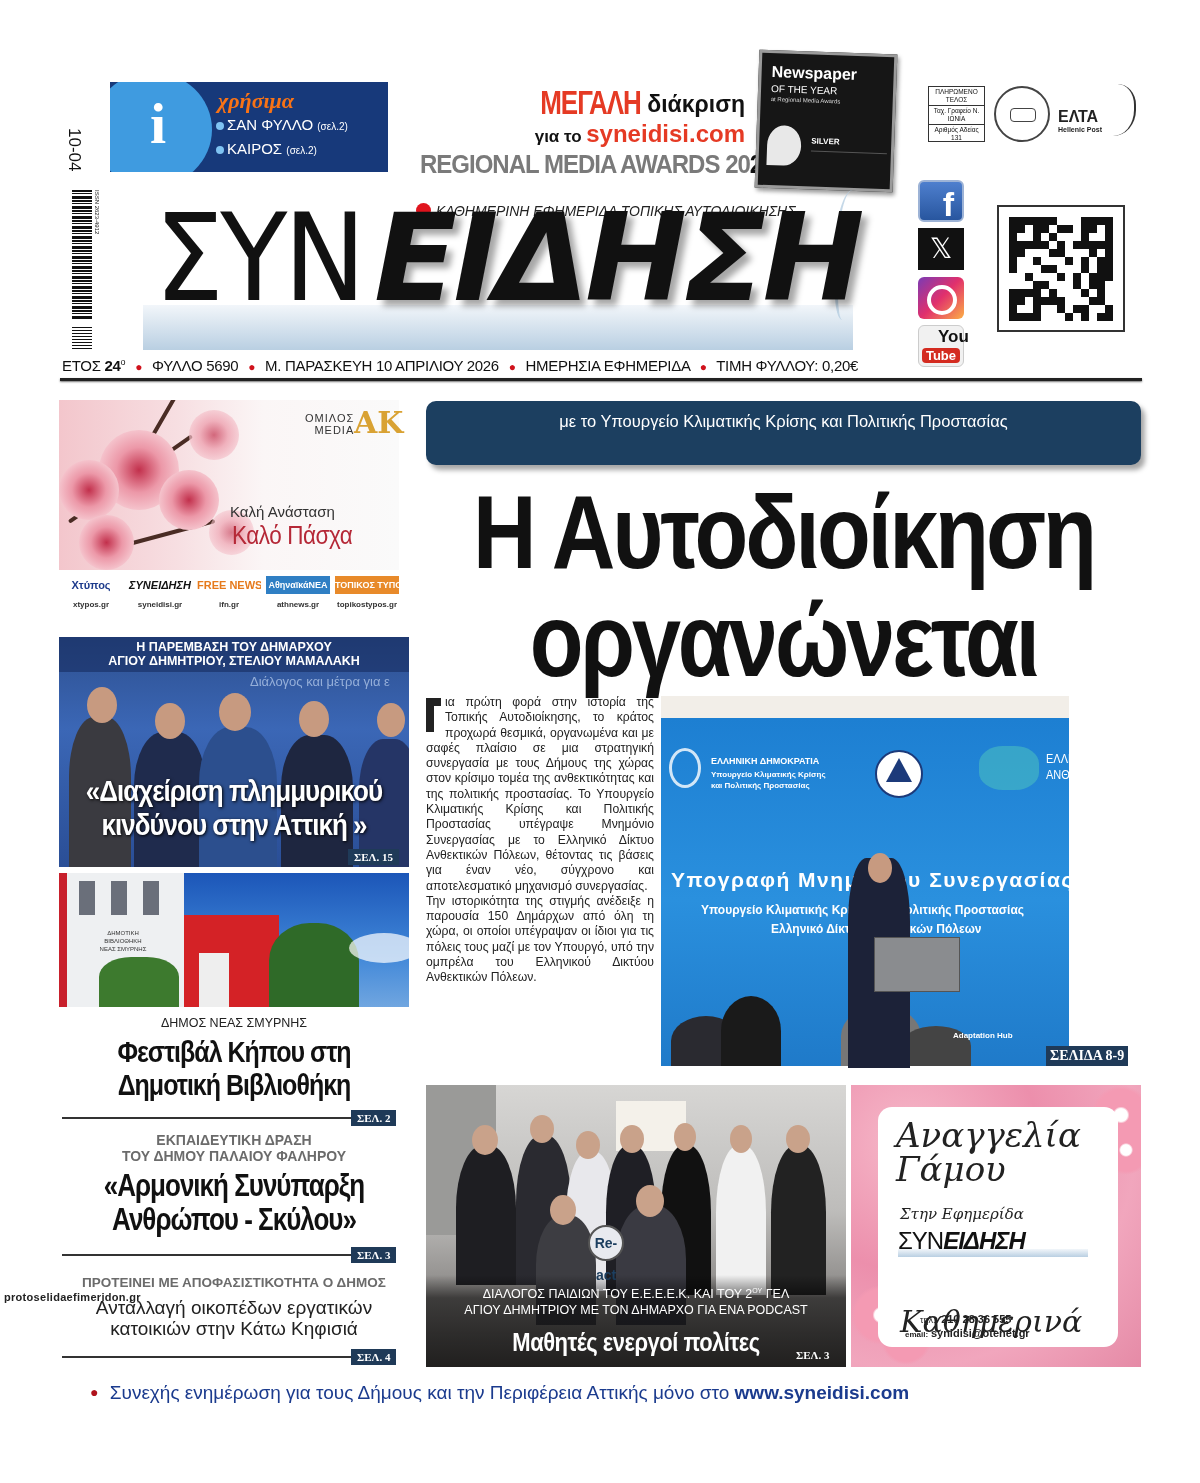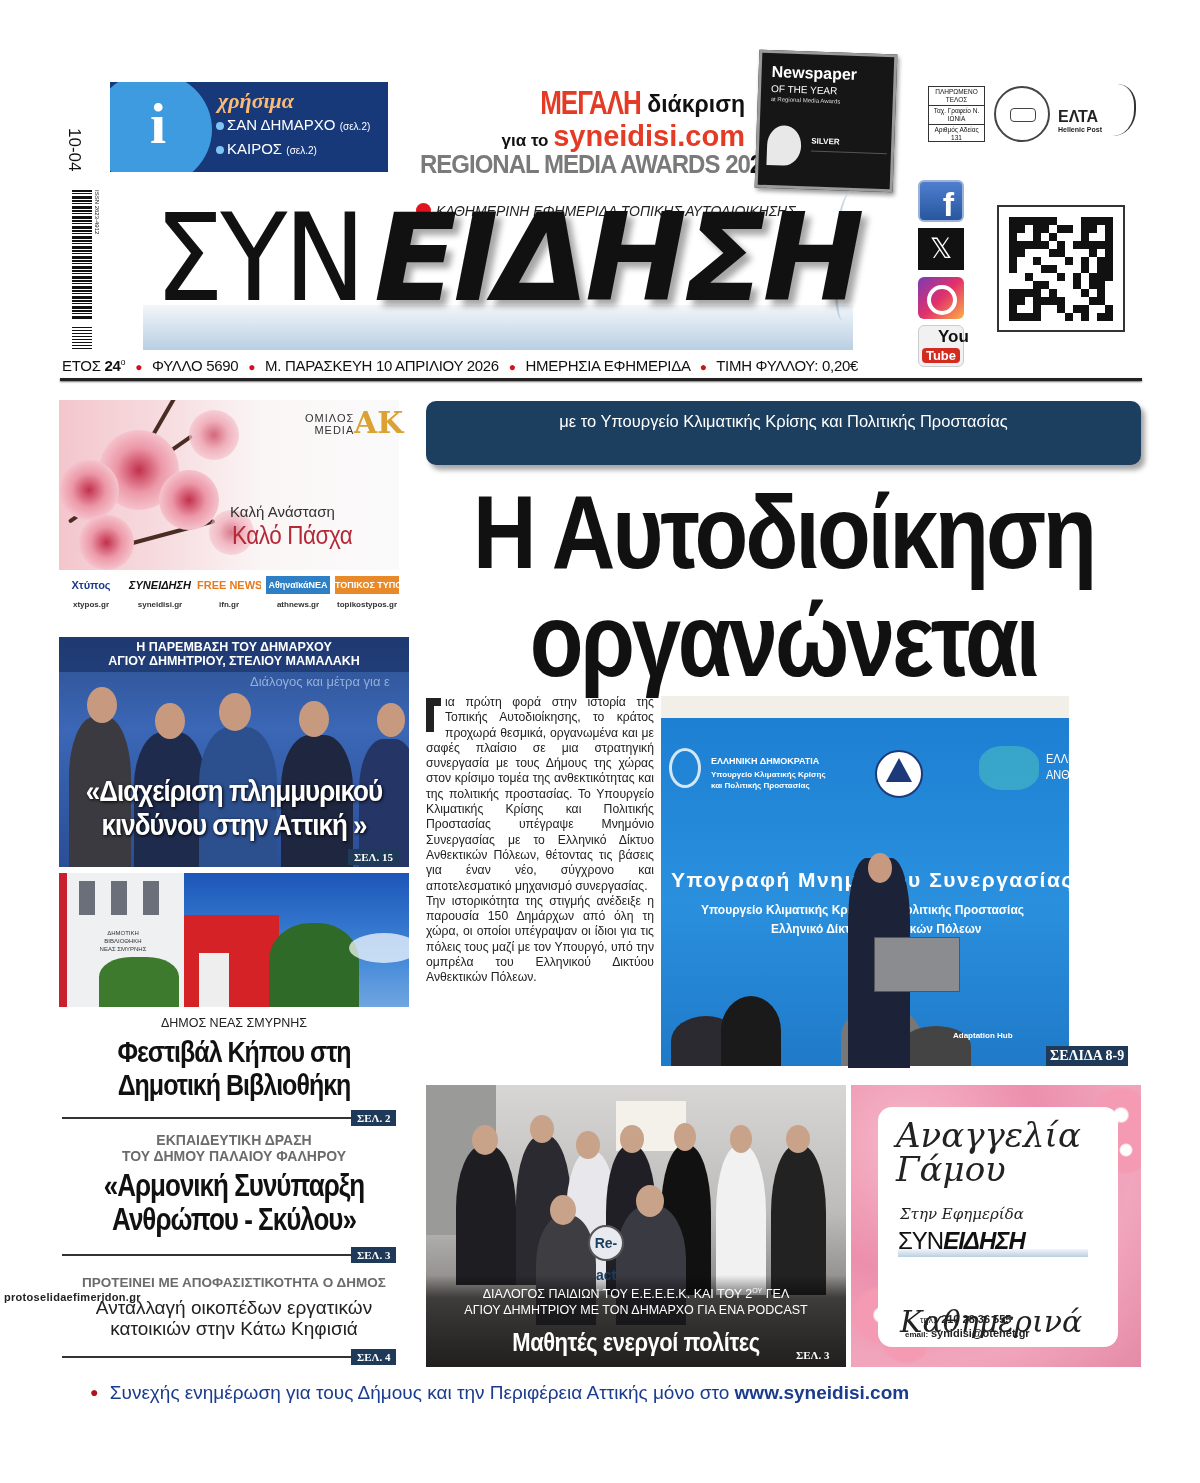--- a/index.html
+++ b/index.html
@@ -4,29 +4,29 @@
 <style>
   * { box-sizing: border-box; margin: 0; padding: 0; }
   html, body { width: 1200px; height: 1483px; background: #ffffff; overflow: hidden; }
   body { position: relative; font-family: "Liberation Sans", sans-serif; color: #111; }
   .abs { position: absolute; }
 
   
   .info-box { left: 110px; top: 82px; width: 278px; height: 90px; background: #17397a; overflow: hidden; }
   .info-circle { left: -18px; top: -10px; width: 120px; height: 115px; border-radius: 50%; background: #3f9be0; }
   .info-i { left: 28px; top: 12px; width: 40px; height: 60px; color: #fff; font: bold 58px "Liberation Serif", serif; line-height: 60px; text-align: center; }
-  .info-title { left: 108px; top: 6px; color: #fdba74; font: italic bold 22px "Liberation Serif", serif; }
+  .info-title { left: 108px; top: 6px; color: #f97316; font: italic bold 22px "Liberation Serif", serif; }
   .info-line { left: 106px; color: #fff; font-size: 15px; white-space: nowrap; }
   .info-line .dot { display: inline-block; width: 8px; height: 8px; border-radius: 50%; background: #7fc3f2; margin-right: 3px; vertical-align: middle; }
   .info-line small { font-size: 10px; }
 
   .award-big { left: 470px; top: 88px; width: 275px; text-align: right; font-weight: bold; font-size: 23px; white-space: nowrap; }
   .award-big .red { color: #e53a24; font-size: 26px; letter-spacing: -1px; transform: scaleY(1.25); display: inline-block; }
   .award-small { left: 470px; top: 120px; width: 275px; text-align: right; font-weight: bold; font-size: 17px; white-space: nowrap; }
-  .award-small .red { color: #e53a24; font-size: 29px; }
+  .award-small .red { color: #e53a24; font-size: 24px; }
   .award-rma { left: 420px; top: 150px; width: 325px; text-align: right; font-weight: bold; font-size: 24px; color: #7a7a7a; letter-spacing: -1px; white-space: nowrap; transform: scaleY(1.1); }
   .award-rma b { color: #111; }
 
   .plaque { left: 757px; top: 52px; width: 138px; height: 138px; background: #161616; border: 3px solid #9a9a9a; transform: rotate(2deg); box-shadow: 2px 3px 4px rgba(0,0,0,0.4); }
   .plaque .p1 { left: 10px; top: 10px; color: #fff; font-weight: bold; font-size: 16px; }
   .plaque .p2 { left: 10px; top: 30px; color: #fff; font-size: 10px; }
   .plaque .p3 { left: 10px; top: 43px; color: #ddd; font-size: 6px; }
   .plaque .badge { left: 8px; top: 72px; width: 34px; height: 40px; background: #e8e8e8; border-radius: 50% 50% 50% 0; }
   .plaque .p4 { left: 52px; top: 82px; color: #fff; font-weight: bold; font-size: 8px; }
   .plaque .p5 { left: 52px; top: 96px; width: 76px; height: 18px; border-top: 1px solid #555; }
@@ -148,21 +148,21 @@
   .watermark { left: 4px; top: 1291px; font-size: 11px; font-weight: bold; color: #222; letter-spacing: 0.3px; white-space: nowrap; }
 </style>
 </head>
 <body>
 
 <div class="abs info-box">
   <div class="abs info-circle"></div>
   <div class="abs info-i">i</div>
   <div class="abs info-title">χρήσιμα</div>
   <div class="abs info-line" style="top:34px">
-    <span class="dot"></span><span>ΣΑΝ ΔΗΜΑΡΧΟ</span>
+    <span class="dot"></span><span>ΣΑΝ ΦΥΛΛΟ</span>
     <small>(σελ.2)</small>
   </div>
   <div class="abs info-line" style="top:58px">
     <span class="dot"></span><span>ΚΑΙΡΟΣ</span>
     <small>(σελ.2)</small>
   </div>
 </div>
 
 <div class="abs award-big">
   <span class="red">ΜΕΓΑΛΗ</span>

